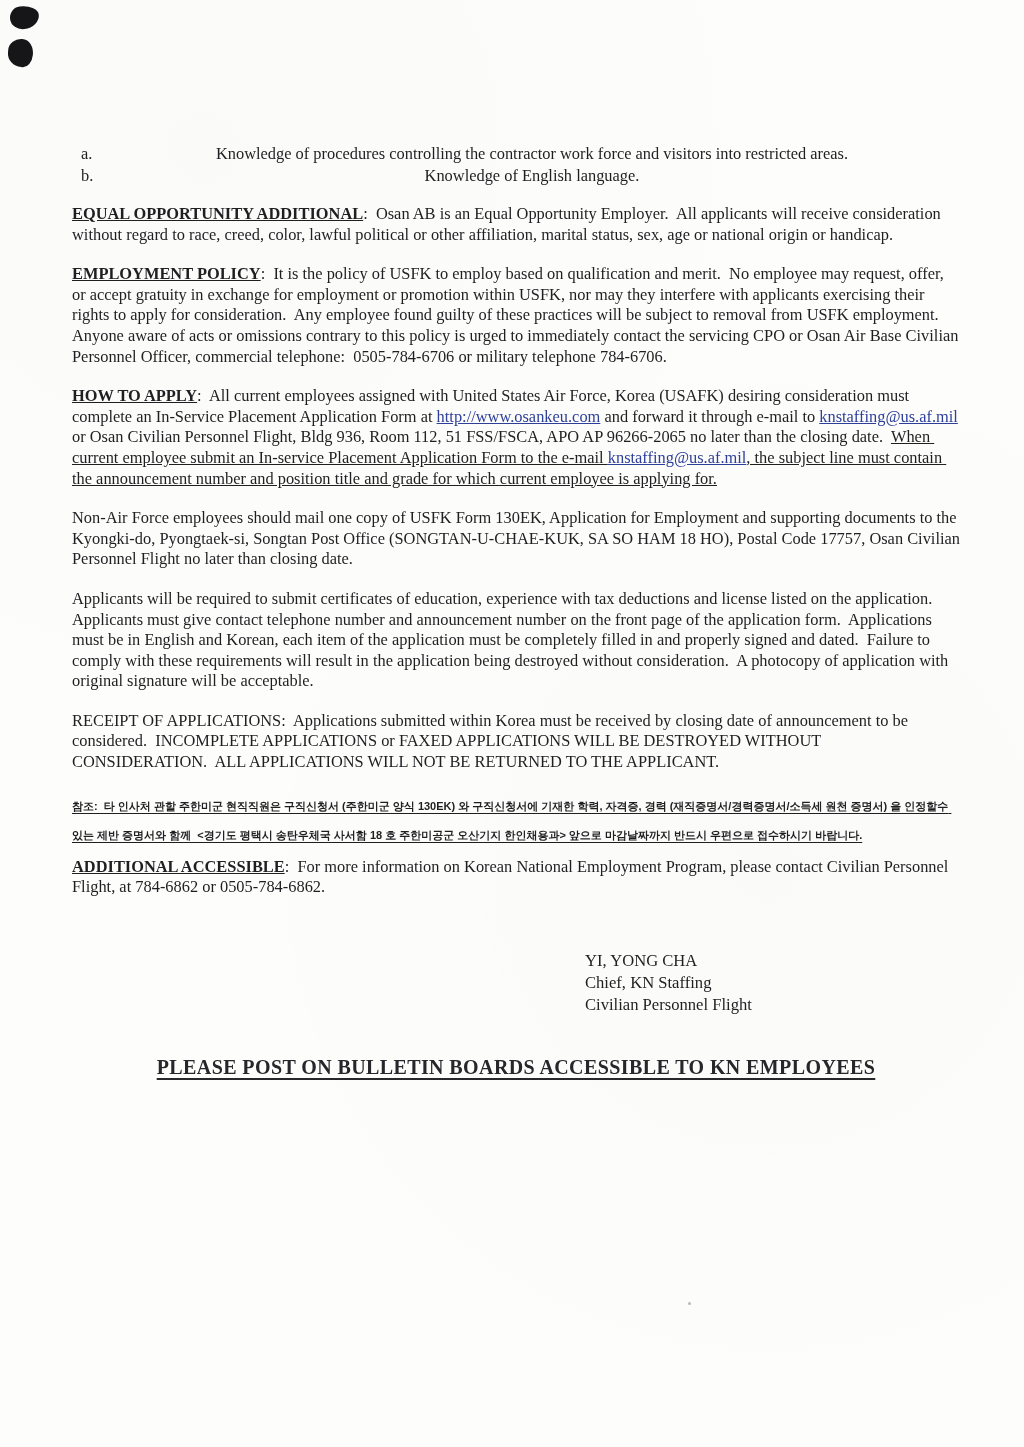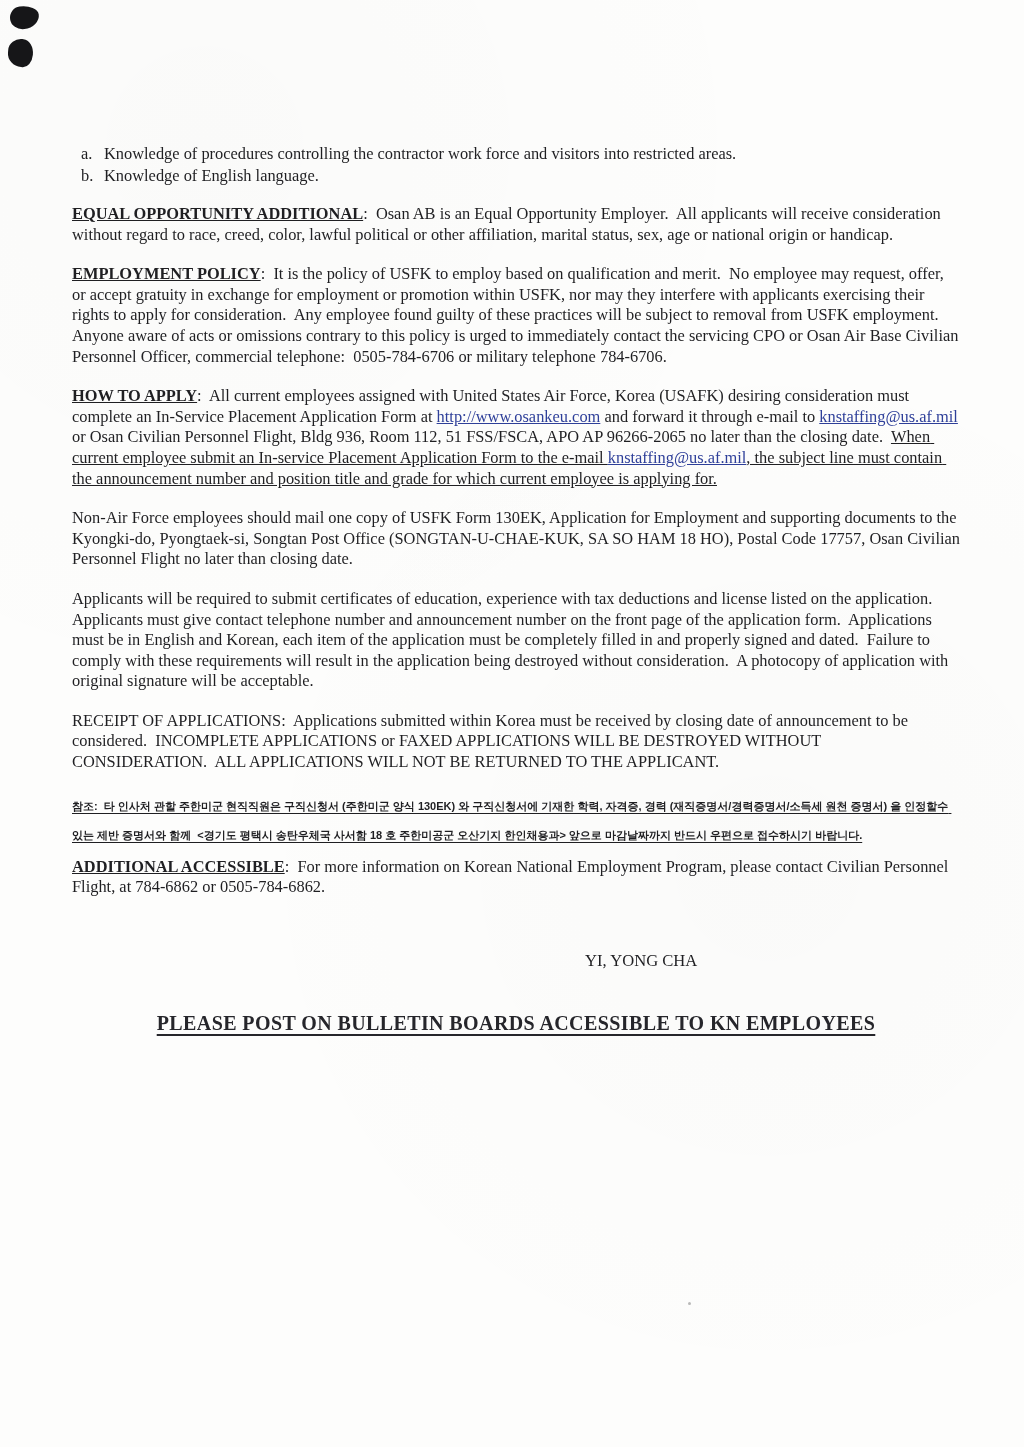--- a/index.html
+++ b/index.html
@@ -35,21 +35,21 @@
   }
   a.link, .link {
     color: #2e3f99;
     text-decoration: underline;
     cursor: pointer;
   }
   .u { text-decoration: underline; }
   .ksa-list { margin: -3px 0 17px 0; }
   .ksa-item { display: flex; line-height: 22px; }
   .ksa-item .marker { width: 32px; padding-left: 9px; flex: 0 0 auto; }
-  .ksa-item .itext { flex: 1; }
+  .ksa-item .itext { flex: 1; text-align: center; }
   .gap-before-hta { margin-top: 2px; }
   .korean {
     font-family: "Liberation Sans", sans-serif;
     font-weight: bold;
     font-size: 11px;
     line-height: 29px;
     text-decoration: underline;
     text-underline-offset: 3px;
     margin-bottom: 7px;
     white-space: pre-wrap;
@@ -127,18 +127,20 @@
 
 
     <p>RECEIPT OF APPLICATIONS:  Applications submitted within Korea must be received by closing date of announcement to be considered.  INCOMPLETE APPLICATIONS or FAXED APPLICATIONS WILL BE DESTROYED WITHOUT CONSIDERATION.  ALL APPLICATIONS WILL NOT BE RETURNED TO THE APPLICANT.</p>
 
     <p class="korean">참조:  타 인사처 관할 주한미군 현직직원은 구직신청서 (주한미군 양식 130EK) 와 구직신청서에 기재한 학력, 자격증, 경력 (재직증명서/경력증명서/소득세 원천 증명서) 을 인정할수 있는 제반 증명서와 함께  &lt;경기도 평택시 송탄우체국 사서함 18 호 주한미공군 오산기지 한인채용과&gt; 앞으로 마감날짜까지 반드시 우편으로 접수하시기 바랍니다.</p>
 
     <p><span class="h">ADDITIONAL ACCESSIBLE</span><span>:  For more information on Korean National Employment Program, please contact Civilian Personnel Flight, at 784-6862 or 0505-784-6862.</span></p>
 
     <div class="signature">
       <div>YI, YONG CHA</div>
+      <div>Chief, KN Staffing</div>
+      <div>Civilian Personnel Flight</div>
     </div>
 
     <div class="bulletin"><span>PLEASE POST ON BULLETIN BOARDS ACCESSIBLE TO KN EMPLOYEES</span></div>
 
   </div>
 </div>
 
 </body></html>

